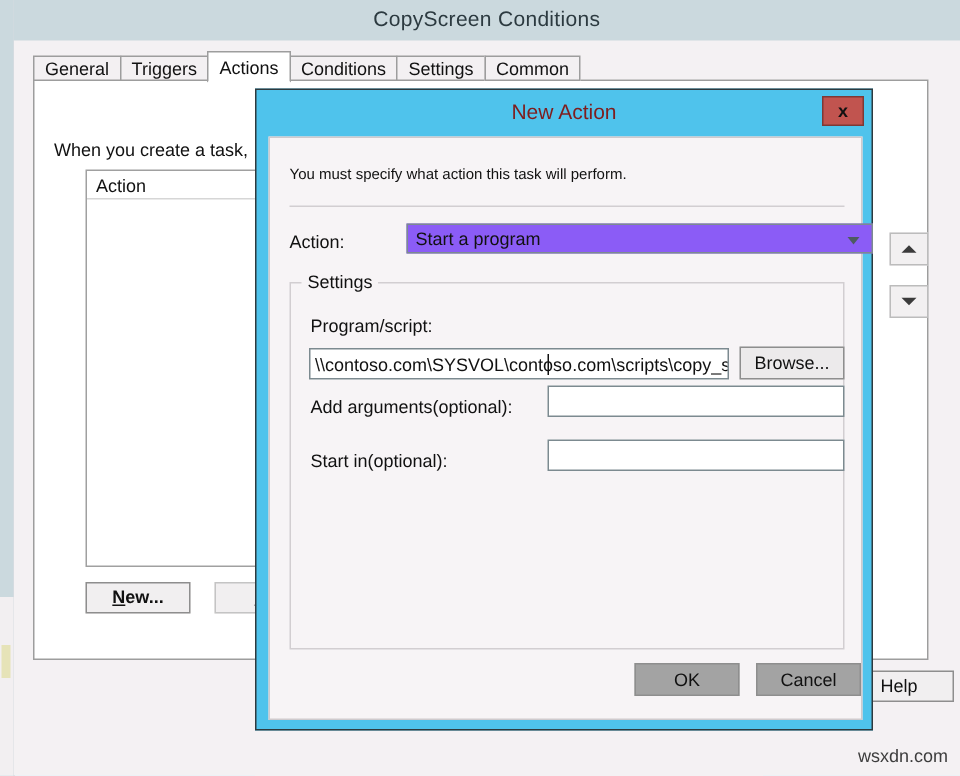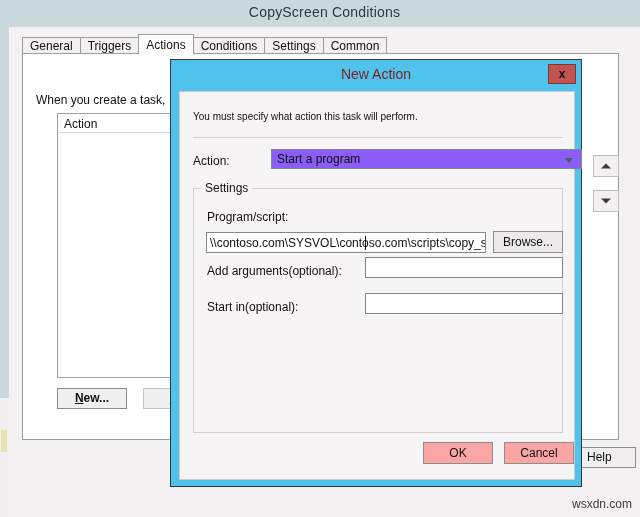--- a/index.html
+++ b/index.html
@@ -362,21 +362,21 @@
     border: 1px solid #7c8a90;
     box-sizing: border-box;
   }
 
   #btn-ok, #btn-cancel {
     position: absolute;
     top: 350px;
     width: 70px; height: 22px;
     line-height: 20px;
     text-align: center;
-    background: #fca5a5;
+    background: #a3a3a3;
     border: 1px solid #8e8e8e;
     box-sizing: border-box;
     font-size: 12px;
     color: #111111;
   }
   #btn-ok { left: 243px; }
   #btn-cancel { left: 324px; }
 
   
   #watermark {

